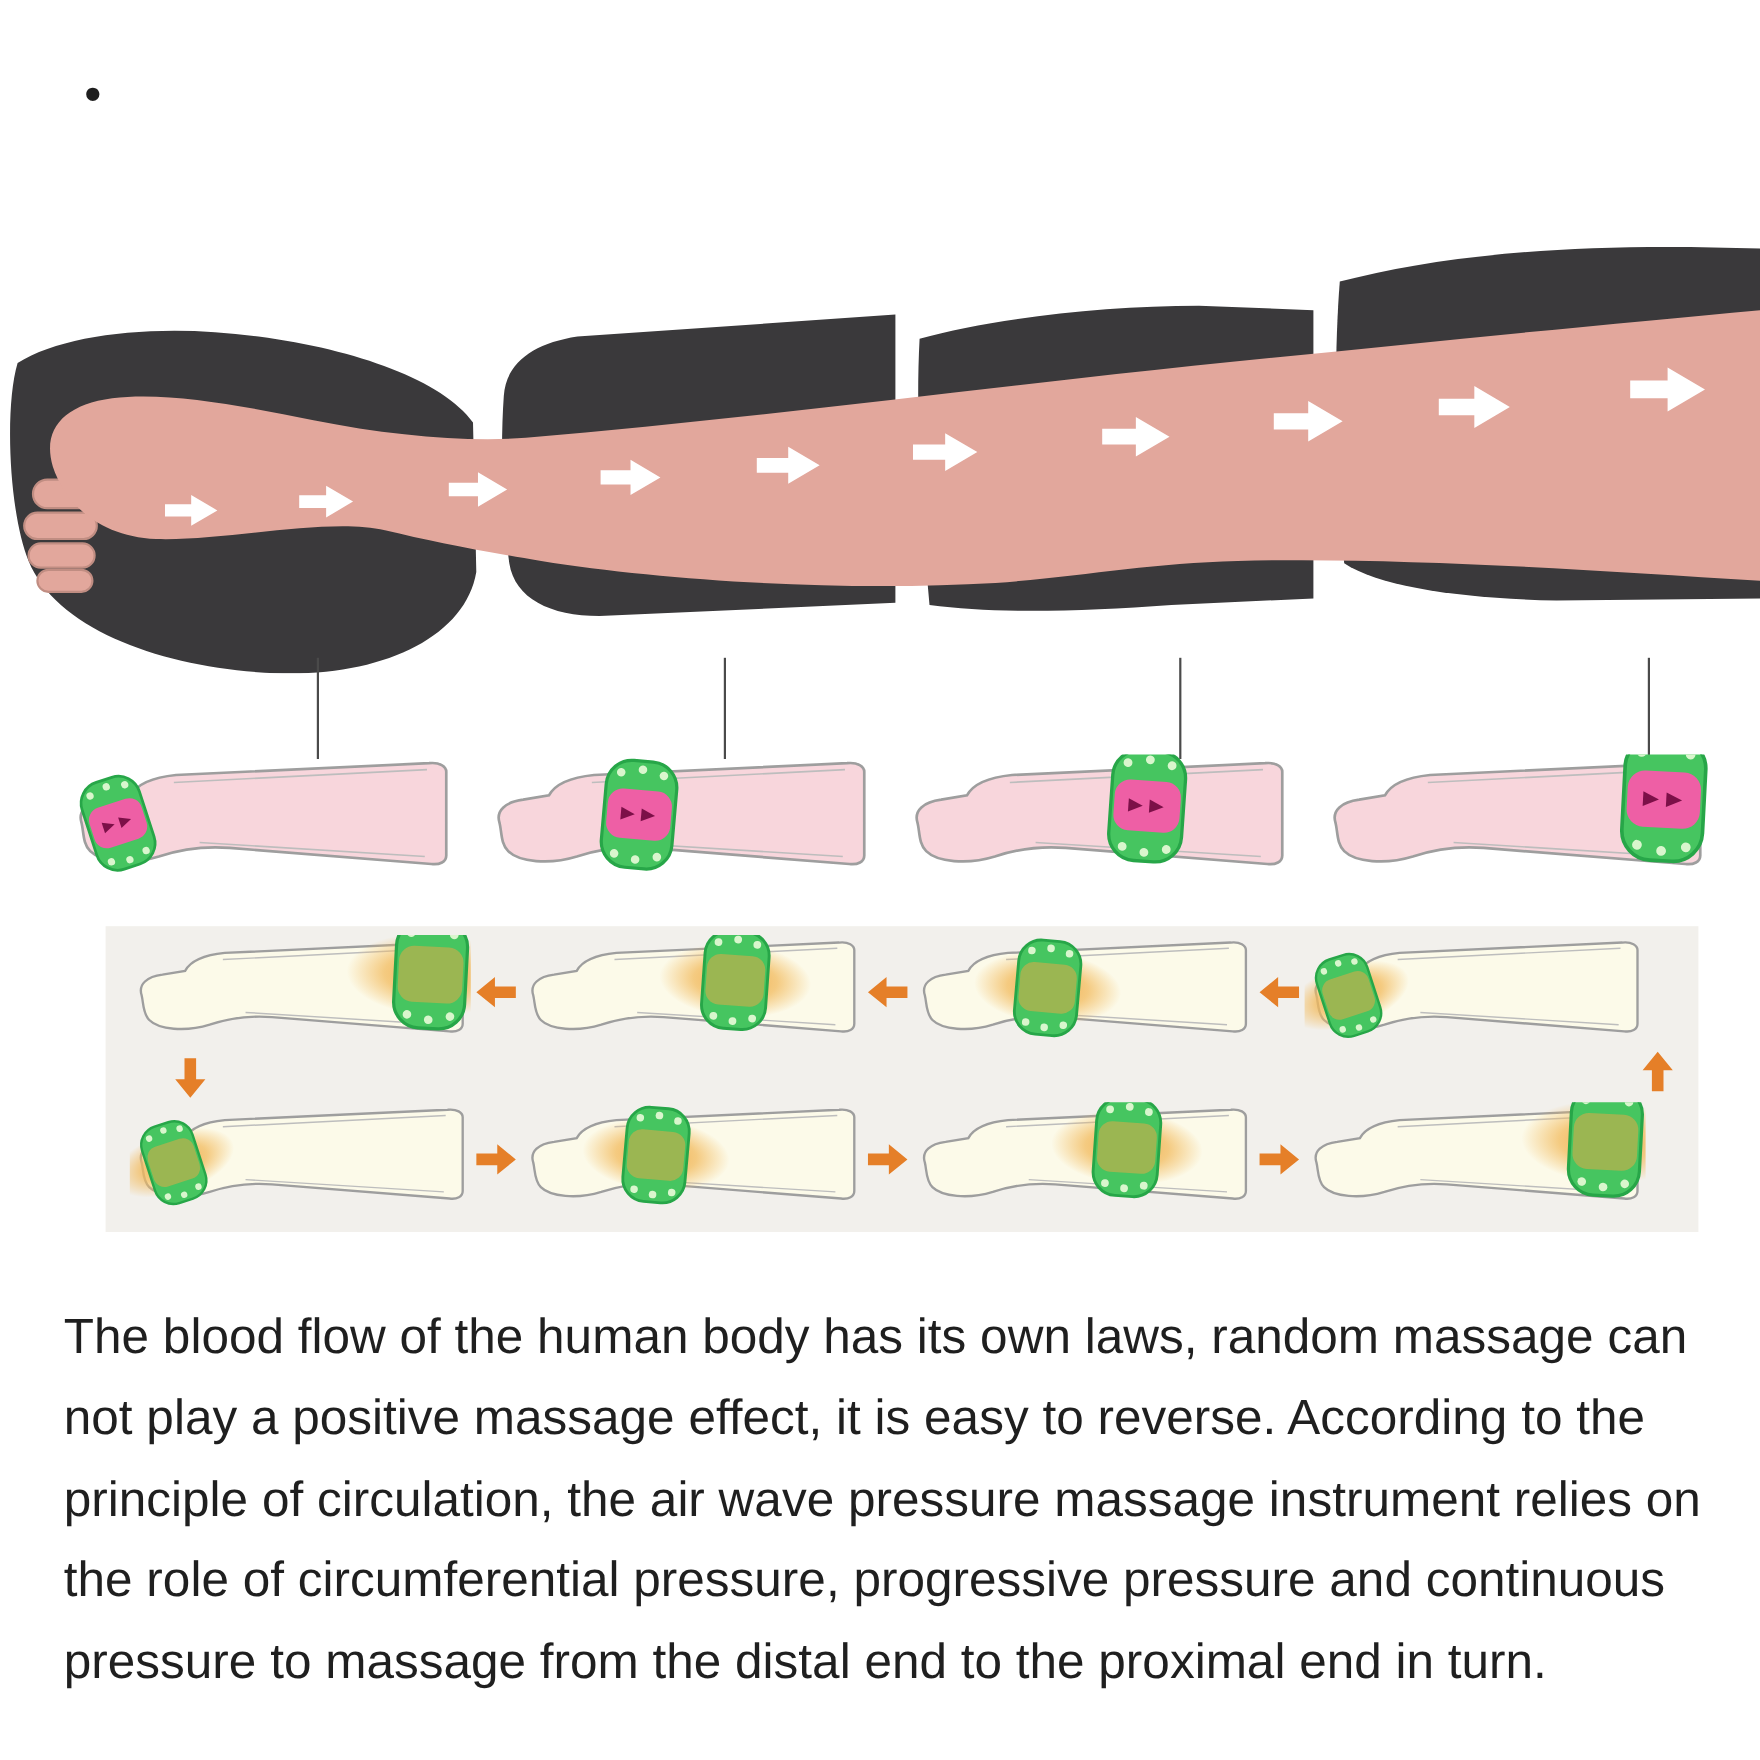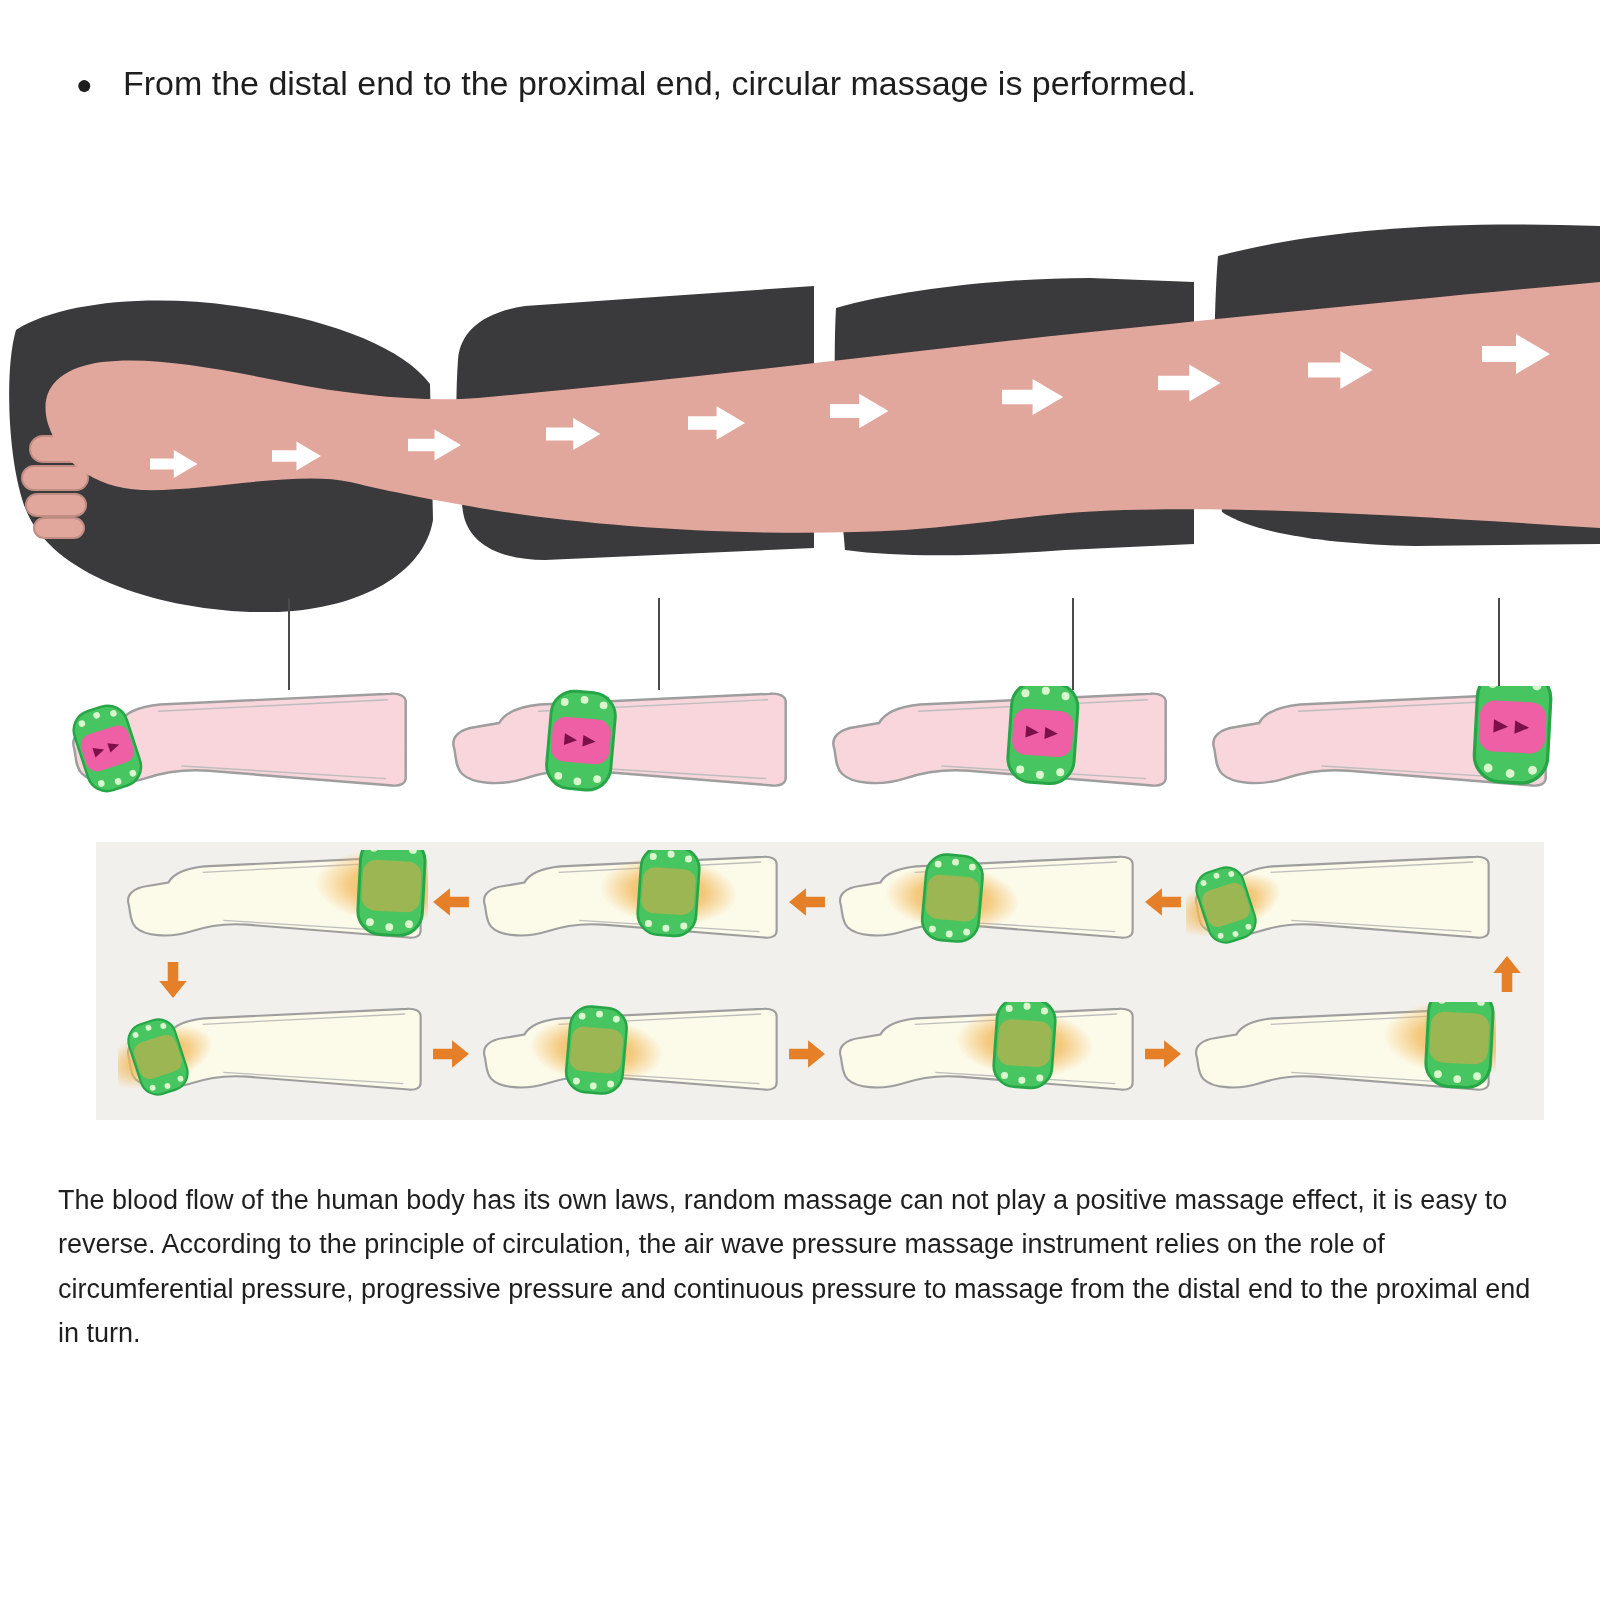--- a/index.html
+++ b/index.html
@@ -33,40 +33,39 @@
 
   .flow-arrow{width:46px;height:36px;flex:0 0 auto;display:flex;align-items:center;justify-content:center;}
   .flow-arrow svg{width:38px;height:30px;display:block;}
   .turn-arrow{position:absolute;width:46px;height:36px;display:flex;align-items:center;justify-content:center;}
   .turn-arrow.down{left:54px;top:120px;transform:rotate(90deg);}
   .turn-arrow.up{right:14px;top:114px;transform:rotate(-90deg);}
   .turn-arrow svg{width:38px;height:30px;display:block;}
 
   
   .footer-text{position:absolute;top:1178px;left:58px;width:1490px;
-               font-size:27px;line-height:1.64;color:#1f1f1f;}
+               font-size:45px;line-height:1.64;color:#1f1f1f;}
 </style>
 </head>
 <body>
 
 <div class="page">
 
   <svg width="0" height="0" style="position:absolute" aria-hidden="true">
     <defs>
       <radialGradient id="glowgrad">
         <stop offset="0%" stop-color="#efa23a" stop-opacity="0.95"></stop>
         <stop offset="55%" stop-color="#f2bb5e" stop-opacity="0.75"></stop>
         <stop offset="100%" stop-color="#f2bb5e" stop-opacity="0"></stop>
       </radialGradient>
     </defs>
   </svg>
 
   <div class="header">
     <span class="bullet">●</span>
-    <span>From the distal end to the proximal end, circular massage is performed.</span>
   </div>
 
   <svg class="main-leg" viewBox="0 0 1600 400">
     <path d="M16,118 C60,90 150,82 235,94 C325,106 402,134 430,172 L433,308 C423,368 345,404 250,400 C152,396 52,362 26,298 C8,254 4,158 16,118 Z" fill="#3a393b"></path>
     <path d="M458,148 C460,118 485,100 525,94 L814,74 L814,336 L545,348 C500,348 468,332 463,300 C456,252 455,190 458,148 Z" fill="#3a393b"></path>
     <path d="M836,96 C900,78 1000,66 1090,66 L1194,70 L1194,332 L1065,338 C980,344 905,346 845,338 C838,260 832,170 836,96 Z" fill="#3a393b"></path>
     <path d="M1218,44 C1310,20 1430,8 1600,14 L1600,332 L1415,334 C1330,332 1255,322 1222,300 C1214,220 1212,120 1218,44 Z" fill="#3a393b"></path>
     <g>
       <rect x="30" y="224" width="58" height="26" rx="13" stroke="#c08d82" stroke-width="2" fill="#e2a79c"></rect>
       <rect x="22" y="254" width="66" height="24" rx="12" stroke="#c08d82" stroke-width="2" fill="#e2a79c"></rect>

